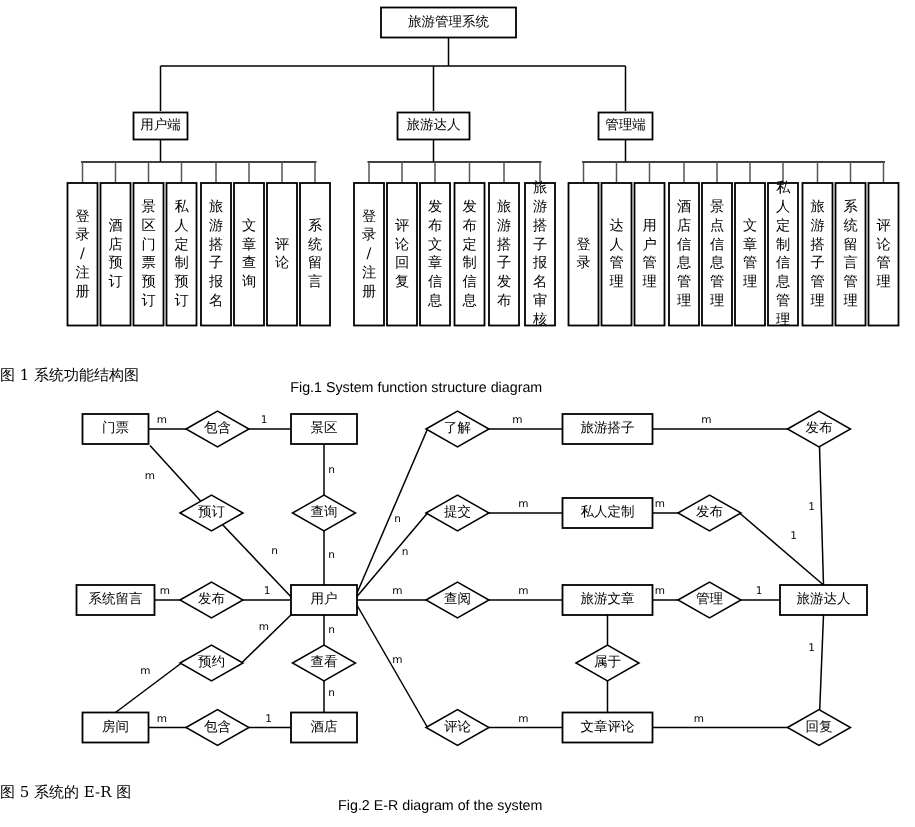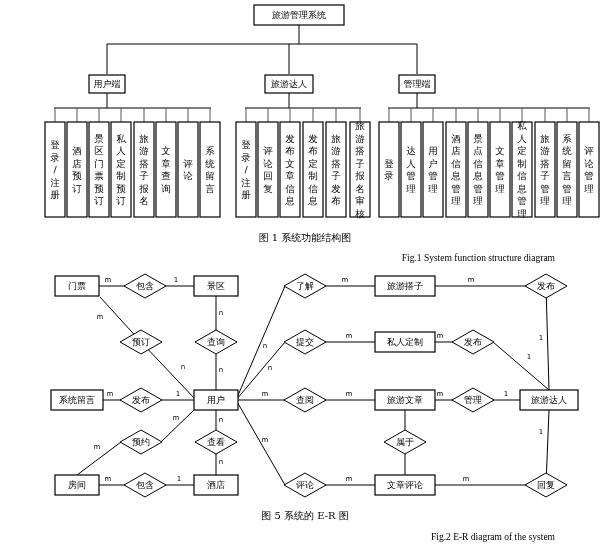--- a/index.html
+++ b/index.html
@@ -1,22 +1,22 @@
 <!DOCTYPE html>
 <html><head>
 <meta charset="utf-8">
 <style>
   html, body { margin:0; padding:0; background:#ffffff; }
   body { width:610px; height:551px; position:relative; overflow:hidden;
          font-family:"DejaVu Sans", sans-serif; color:#000; }
   svg { position:absolute; left:0; top:0; }
-  .cap-cn { position:absolute; left:0; width:610px; text-align:center;
-            font-family:"DejaVu Serif", serif; font-size:10px; }
-  .cap-en { position:absolute; left:0; width:555px; text-align:right;
-            font-family:Liberation Serif, serif; font-size:9.5px; }
+  .cap-cn { position:absolute; left:0; width:610px; 
+            font-family:"DejaVu Serif", serif; font-size:10px;margin-top:12px; }
+  .cap-en { position:absolute; left:0; width:555px; text-align:center;
+            font-family:Liberation Sans, sans-serif; font-size:9.5px; }
 </style>
 </head>
 <body>
 
 <svg id="diagram" width="610" height="551" viewBox="0 0 610 551" xmlns="http://www.w3.org/2000/svg">
     <rect x="254" y="5" width="90" height="20" fill="#fff" stroke="#000" stroke-width="1.2"></rect>
     <text x="299" y="15" font-size="9" text-anchor="middle" dominant-baseline="central" font-family="&quot;DejaVu Sans&quot;, sans-serif" fill="#000">旅游管理系统</text>
     <line x1="299" y1="25" x2="299" y2="44" stroke="#000" stroke-width="1"></line>
     <line x1="107" y1="44" x2="417" y2="44" stroke="#000" stroke-width="1"></line>
     <line x1="107" y1="44" x2="107" y2="74" stroke="#000" stroke-width="1"></line>
@@ -318,13 +318,13 @@
     <text x="506" y="394" font-size="7" text-anchor="middle" dominant-baseline="central" font-family="&quot;DejaVu Sans&quot;, sans-serif" fill="#000">1</text>
     <text x="541" y="338" font-size="7" text-anchor="middle" dominant-baseline="central" font-family="&quot;DejaVu Sans&quot;, sans-serif" fill="#000">1</text>
     <text x="529" y="357" font-size="7" text-anchor="middle" dominant-baseline="central" font-family="&quot;DejaVu Sans&quot;, sans-serif" fill="#000">1</text>
     <text x="541" y="432" font-size="7" text-anchor="middle" dominant-baseline="central" font-family="&quot;DejaVu Sans&quot;, sans-serif" fill="#000">1</text>
     <text x="466" y="479" font-size="7" text-anchor="middle" dominant-baseline="central" font-family="&quot;DejaVu Sans&quot;, sans-serif" fill="#000">m</text>
   </svg>
 
 <div class="cap-cn" style="top:231px;">图 1 系统功能结构图</div>
 <div class="cap-en" style="top:253px;">Fig.1 System function structure diagram</div>
 <div class="cap-cn" style="top:509px;">图 5 系统的 E-R 图</div>
-<div class="cap-en" style="top:532px;">Fig.2 E-R diagram of the system</div>
+<div class="cap-en" style="top:532px;margin-left:16px;">Fig.2 E-R diagram of the system</div>
 
 </body></html>

